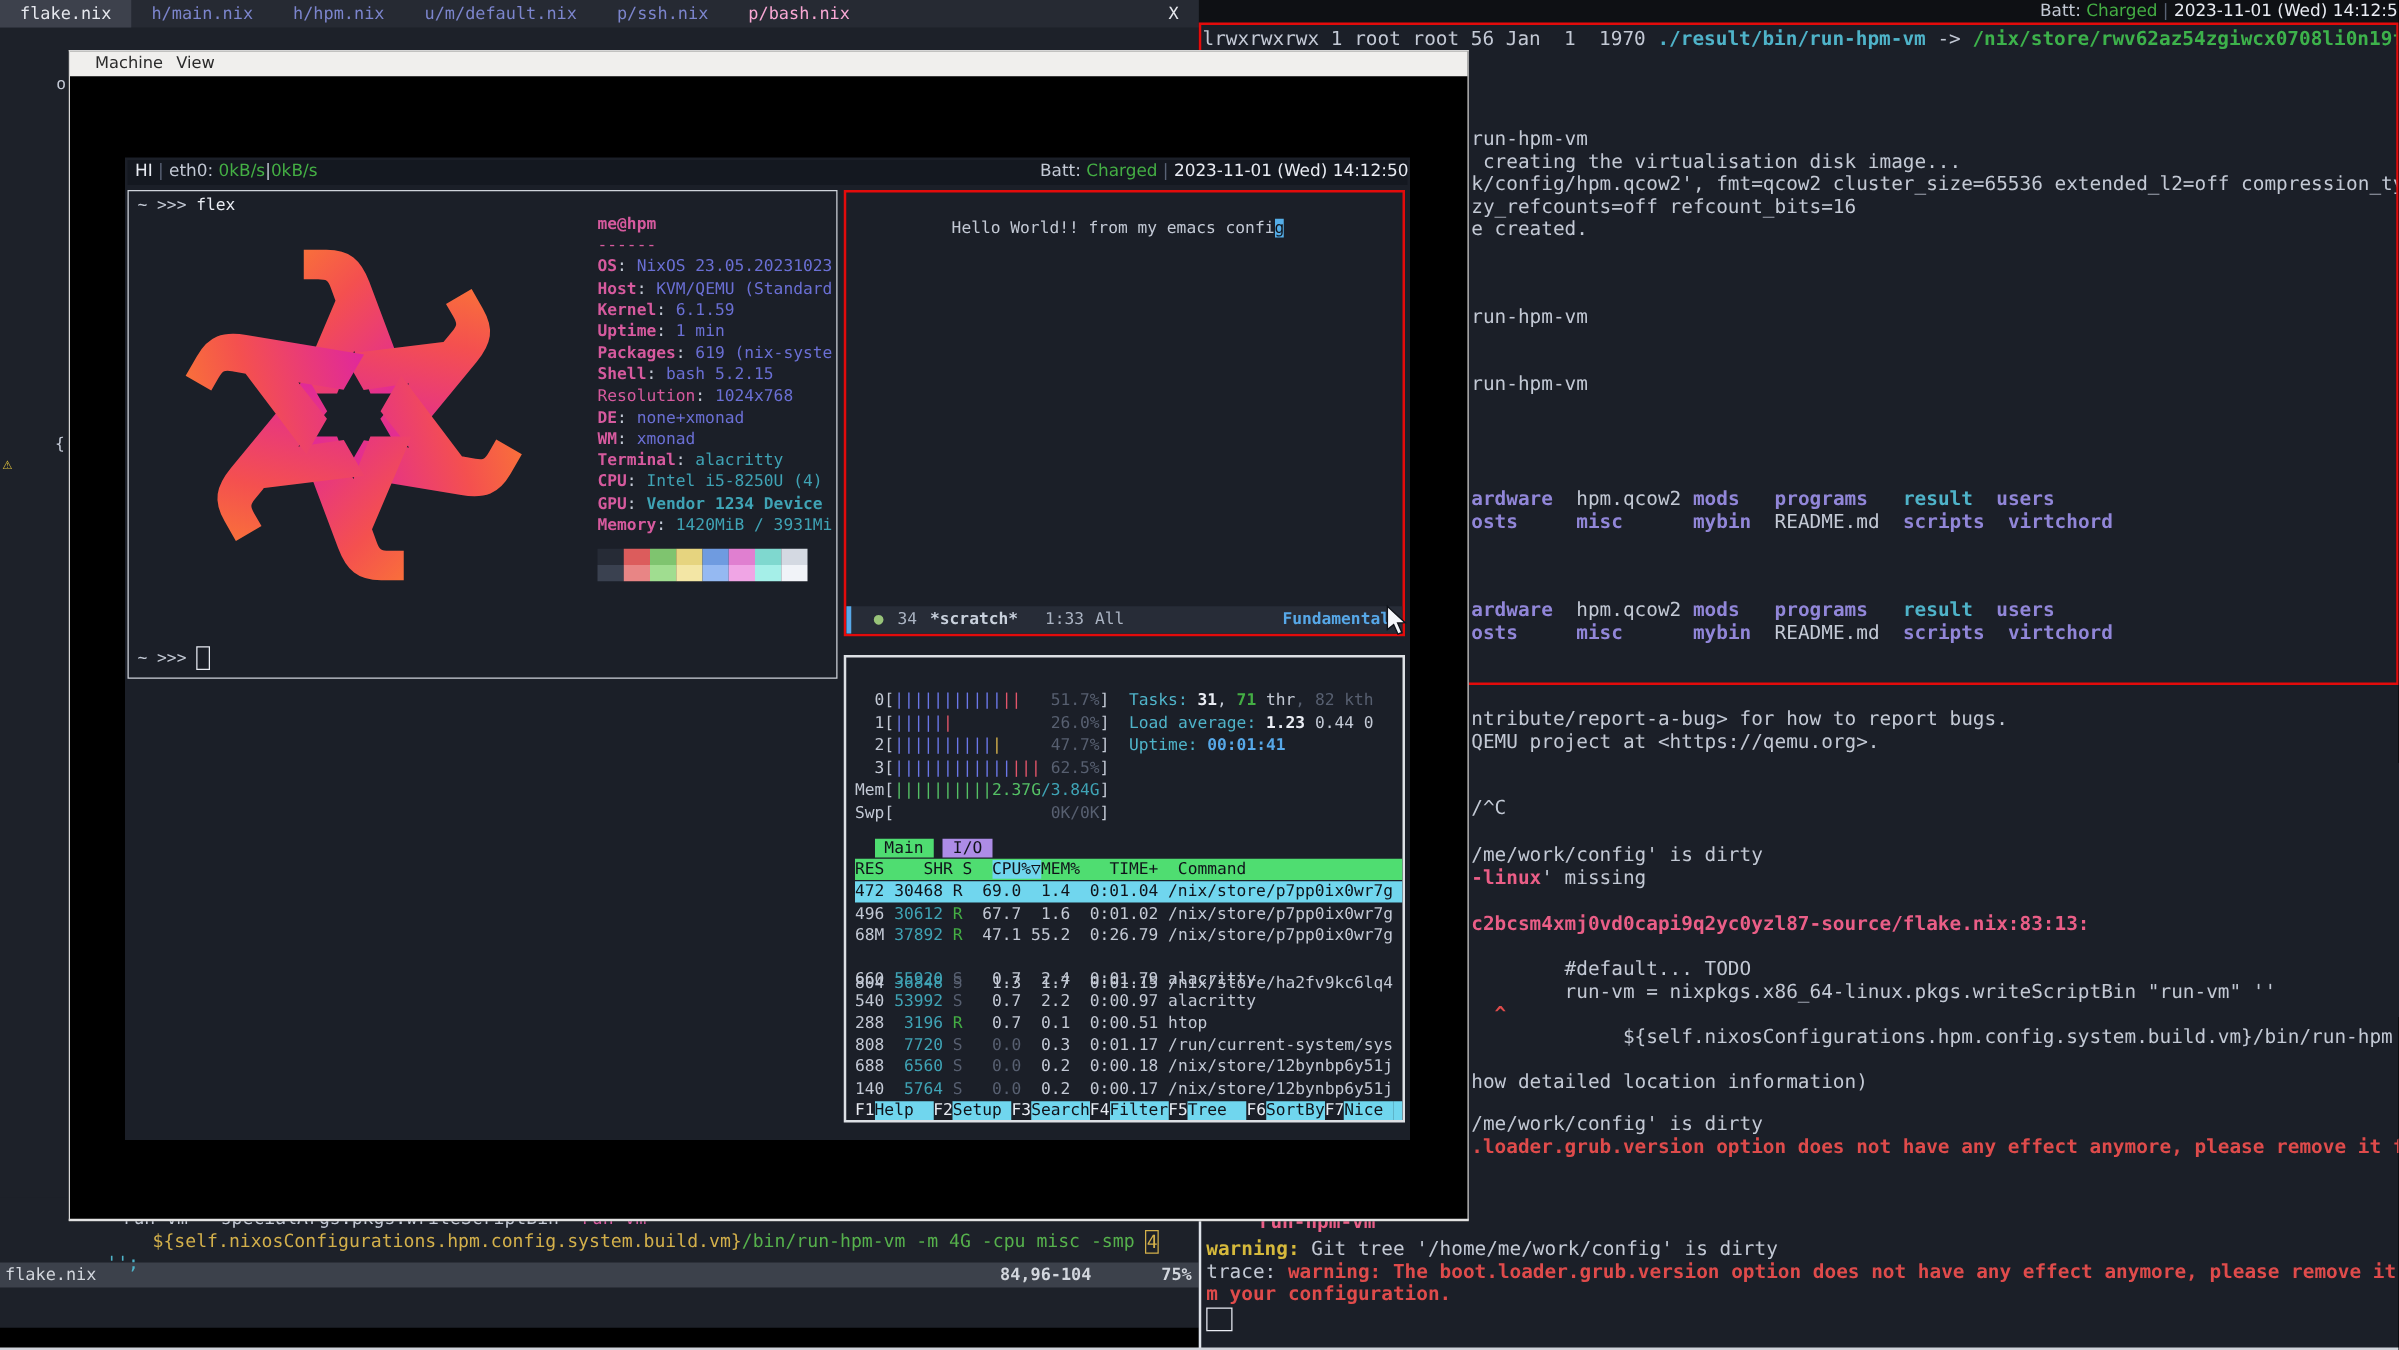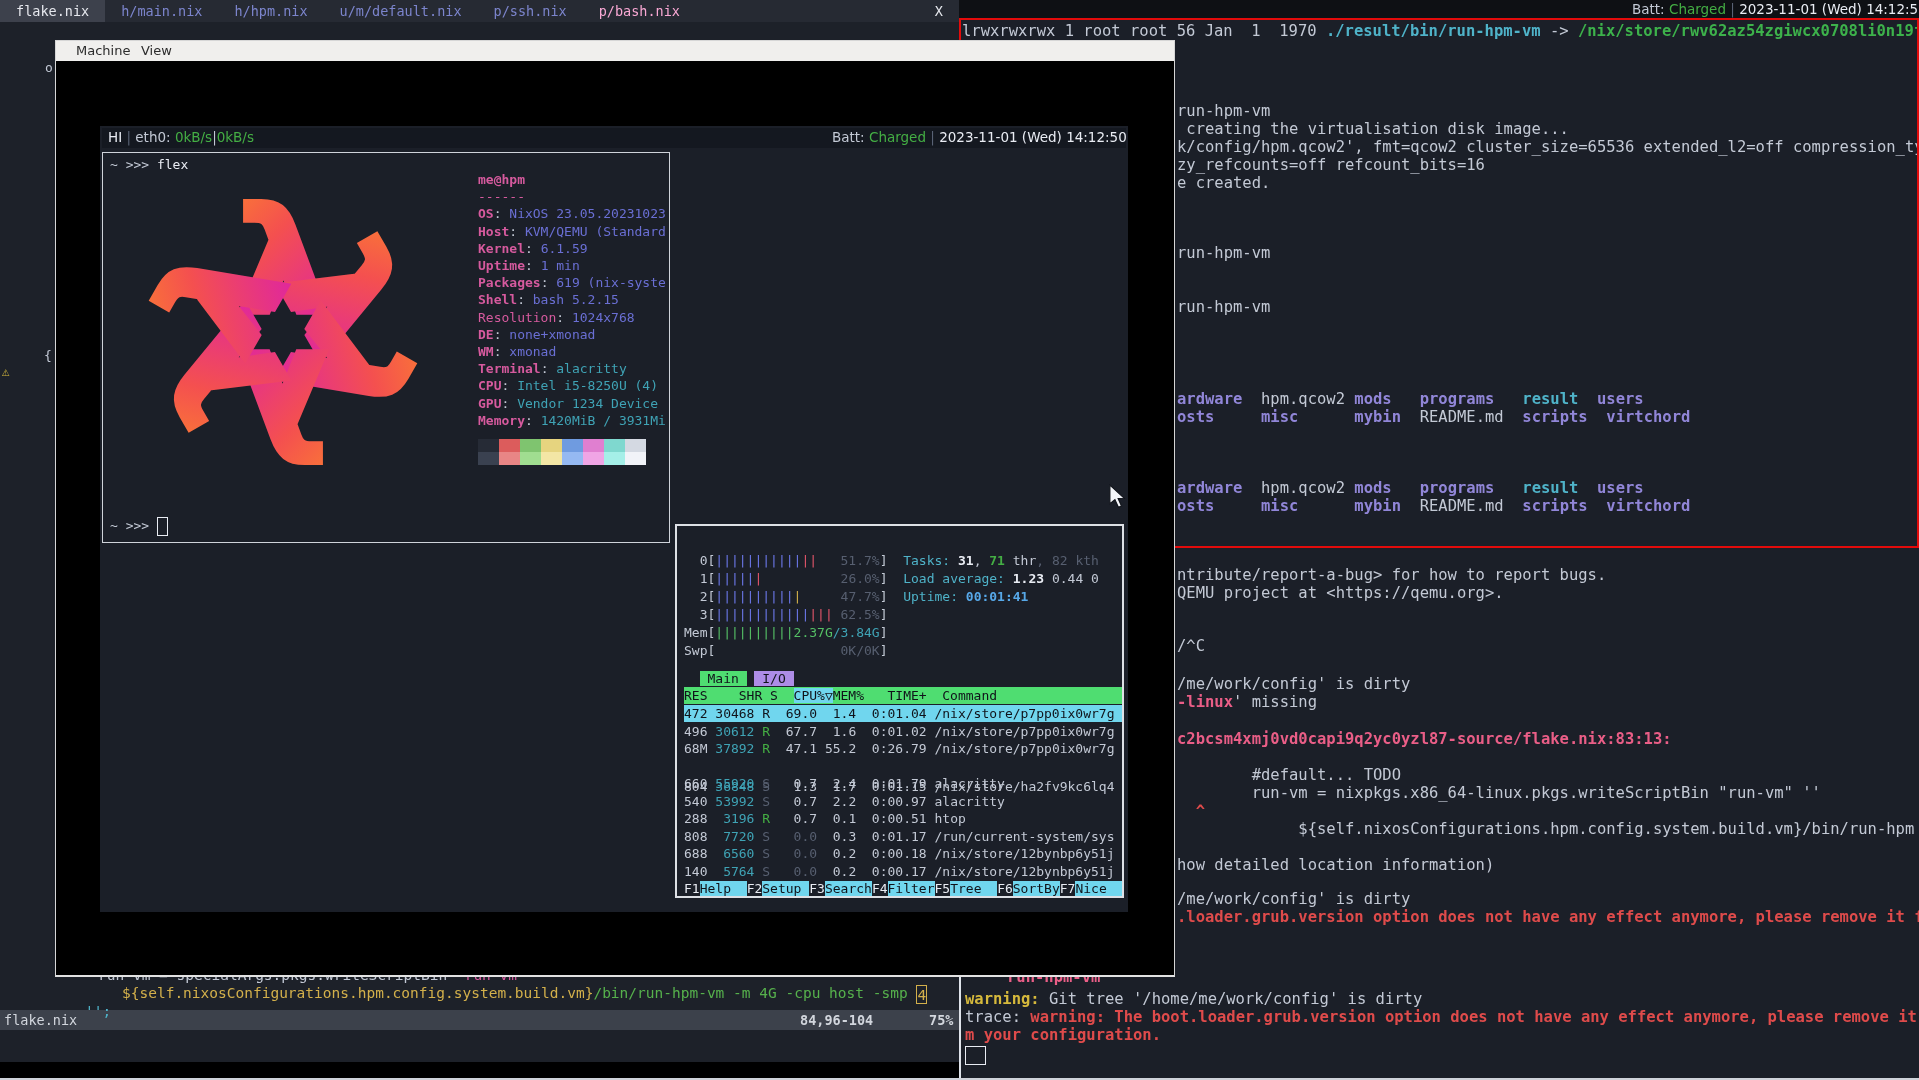--- a/index.html
+++ b/index.html
@@ -45,21 +45,21 @@
         <div class="tl" style="top: 341px; left: 2px;"><span style="color: rgb(214, 185, 60);">⚠</span></div>
       </div>
 
     <div class="abs mono14" id="editor" style="left:0;top:958px;width:959px;height:104px;background:#1d2129;overflow:hidden;">
       <div class="abs" style="left:0;top:52px;width:959px;height:20px;background:#3c414b;color:#d2d6dd;font-size:13.5px;line-height:20px;">
         <span class="abs" style="left:4px;">flake.nix</span>
         <span class="abs" style="left:800px;font-weight:bold;">84,96-104</span>
         <span class="abs" style="left:929px;font-weight:bold;">75%</span>
       </div>
     <div class="tl" style="top: 8px; left: 98px;"><span style="color: rgb(195, 201, 213);">run-vm = specialArgs.pkgs.writeScriptBin </span><span style="color: rgb(214, 90, 158);">"run-vm"</span><span style="color: rgb(79, 179, 201);"> ''</span></div>
-        <div class="tl" style="top: 26px; left: 122px;"><span style="color: rgb(211, 176, 75);">${self.nixosConfigurations.hpm.config.system.build.vm}</span><span style="color: rgb(86, 177, 76);">/bin/run-hpm-vm -m 4G -cpu host -smp </span><span class="kbox" style="color: rgb(211, 176, 75); border-color: rgb(211, 176, 75);">4</span></div>
+        <div class="tl" style="top: 26px; left: 122px;"><span style="color: rgb(211, 176, 75);">${self.nixosConfigurations.hpm.config.system.build.vm}</span><span style="color: rgb(86, 177, 76);">/bin/run-hpm-vm -m 4G -cpu misc -smp </span><span class="kbox" style="color: rgb(211, 176, 75); border-color: rgb(211, 176, 75);">4</span></div>
         <div class="tl" style="top: 44px; left: 85px;"><span style="color: rgb(79, 179, 201);">'';</span></div>
       </div>
   </div>
 
   <div class="abs" style="left:959px;top:18px;width:960px;height:1062px;background:#1b1f28;">
     <div class="abs mono15" style="left:0;top:0;width:956px;height:526px;border:2px solid #e30b0b;color:#c3c9d5;overflow:hidden;">
         <div class="tl" style="top: 2px; left: 1px;"><span style="color: rgb(195, 201, 213);">lrwxrwxrwx 1 root root 56 Jan  1  1970 </span><span style="color: rgb(79, 179, 201); font-weight: bold;">./result/bin/run-hpm-vm</span><span style="color: rgb(195, 201, 213);"> -&gt; </span><span style="color: rgb(61, 178, 75); font-weight: bold;">/nix/store/rwv62az54zgiwcx0708li0n19fky0</span></div>
         <div class="tl" style="top: 82px; left: 216px;"><span style="color: rgb(195, 201, 213);">run-hpm-vm</span></div>
         <div class="tl" style="top: 100px; left: 216px;"><span style="color: rgb(195, 201, 213);"> creating the virtualisation disk image...</span></div>
         <div class="tl" style="top: 118px; left: 216px;"><span style="color: rgb(195, 201, 213);">k/config/hpm.qcow2', fmt=qcow2 cluster_size=65536 extended_l2=off compression_type</span></div>
@@ -140,25 +140,39 @@
           <div class="tl" style="top: 70px; left: 375px;"><span style="color: rgb(214, 90, 158); font-weight: bold;">Host</span><span style="color: rgb(195, 201, 213);">: </span><span style="color: rgb(106, 111, 212);">KVM/QEMU (Standard</span></div>
           <div class="tl" style="top: 87px; left: 375px;"><span style="color: rgb(214, 90, 158); font-weight: bold;">Kernel</span><span style="color: rgb(195, 201, 213);">: </span><span style="color: rgb(106, 111, 212);">6.1.59</span></div>
           <div class="tl" style="top: 104px; left: 375px;"><span style="color: rgb(214, 90, 158); font-weight: bold;">Uptime</span><span style="color: rgb(195, 201, 213);">: </span><span style="color: rgb(106, 111, 212);">1 min</span></div>
           <div class="tl" style="top: 121px; left: 375px;"><span style="color: rgb(214, 90, 158); font-weight: bold;">Packages</span><span style="color: rgb(195, 201, 213);">: </span><span style="color: rgb(106, 111, 212);">619 (nix-syste</span></div>
           <div class="tl" style="top: 138px; left: 375px;"><span style="color: rgb(214, 90, 158); font-weight: bold;">Shell</span><span style="color: rgb(195, 201, 213);">: </span><span style="color: rgb(106, 111, 212);">bash 5.2.15</span></div>
           <div class="tl" style="top: 156px; left: 375px;"><span style="color: rgb(214, 90, 158); font-weight: normal;">Resolution</span><span style="color: rgb(195, 201, 213);">: </span><span style="color: rgb(106, 111, 212);">1024x768</span></div>
           <div class="tl" style="top: 173px; left: 375px;"><span style="color: rgb(214, 90, 158); font-weight: bold;">DE</span><span style="color: rgb(195, 201, 213);">: </span><span style="color: rgb(106, 111, 212);">none+xmonad</span></div>
           <div class="tl" style="top: 190px; left: 375px;"><span style="color: rgb(214, 90, 158); font-weight: bold;">WM</span><span style="color: rgb(195, 201, 213);">: </span><span style="color: rgb(106, 111, 212);">xmonad</span></div>
           <div class="tl" style="top: 207px; left: 375px;"><span style="color: rgb(214, 90, 158); font-weight: bold;">Terminal</span><span style="color: rgb(195, 201, 213);">: </span><span style="color: rgb(63, 163, 181);">alacritty</span></div>
           <div class="tl" style="top: 224px; left: 375px;"><span style="color: rgb(214, 90, 158); font-weight: bold;">CPU</span><span style="color: rgb(195, 201, 213);">: </span><span style="color: rgb(63, 163, 181);">Intel i5-8250U (4)</span></div>
-          <div class="tl" style="top: 242px; left: 375px;"><span style="color: rgb(214, 90, 158); font-weight: bold;">GPU</span><span style="color: rgb(195, 201, 213);">: </span><span style="color: rgb(63, 163, 181);">Vendor 1234 Device</span></div>
+          <div class="tl" style="top: 242px; left: 375px;"><span style="color: rgb(214, 90, 158); font-weight: bold;">GPU</span><span style="color: rgb(195, 201, 213);">: </span><span style="color: rgb(63, 163, 181); font-weight: bold;">Vendor 1234 Device</span></div>
           <div class="tl" style="top: 259px; left: 375px;"><span style="color: rgb(214, 90, 158); font-weight: bold;">Memory</span><span style="color: rgb(195, 201, 213);">: </span><span style="color: rgb(63, 163, 181);">1420MiB / 3931Mi</span></div>
           <div class="tl" style="top: 364px; left: 7px;"><span style="color: rgb(195, 201, 213);">~ </span><span style="color: rgb(195, 201, 213);">&gt;&gt;&gt; </span><span class="kbox" style="color: rgb(233, 236, 243); border-color: rgb(233, 236, 243);"> </span></div>
         </div>
 
+      <div class="abs mono13" style="left:575px;top:26px;width:445px;height:353px;border:2px solid #e30b0b;background:#1b1f28;color:#c3c9d5;overflow:hidden;">
+        <div class="abs" style="left:6px;top:3px;white-space:pre;">
+          <span>Hello World!! from my emacs confi</span><span style="background:#55aee8;color:#10131a;">g</span>
+        </div>
+        <div class="abs" style="left:0;top:331px;width:445px;height:22px;background:#272c37;color:#aab3c2;line-height:22px;">
+          <span class="abs" style="left:0;top:0;width:4px;height:22px;background:#57a8e8;"></span>
+          <span class="abs" style="left:22px;color:#98c379;">●</span>
+          <span class="abs" style="left:41px;">34</span>
+          <span class="abs" style="left:67px;font-weight:bold;color:#c9d1dd;">*scratch*</span>
+          <span class="abs" style="left:159px;">1:33</span>
+          <span class="abs" style="left:199px;">All</span>
+          <span class="abs" style="right:10px;font-weight:bold;color:#57a8e8;">Fundamental</span>
+        </div>
+      </div>
 
       <div class="abs mono13" style="left:575px;top:398px;width:445px;height:370px;border:2px solid #dde0e5;background:#1b1f28;color:#c3c9d5;overflow:hidden;">
           <div class="tl" style="top: 26px; left: 7px;"><span style="color: rgb(195, 201, 213);">  0[</span><span style="color: rgb(107, 119, 232);">|||||||||||</span><span style="color: rgb(226, 85, 106);">||</span><span>   </span><span style="color: rgb(87, 95, 112);">51.7%</span><span style="color: rgb(195, 201, 213);">]</span><span>  </span><span style="color: rgb(79, 179, 201);">Tasks: </span><span style="color: rgb(233, 236, 243); font-weight: bold;">31</span><span style="color: rgb(195, 201, 213);">, </span><span style="color: rgb(68, 174, 68); font-weight: bold;">71</span><span style="color: rgb(195, 201, 213);"> thr</span><span style="color: rgb(87, 95, 112);">, 82 kth</span></div>
           <div class="tl" style="top: 44px; left: 7px;"><span style="color: rgb(195, 201, 213);">  1[</span><span style="color: rgb(107, 119, 232);">|||||</span><span style="color: rgb(226, 85, 106);">|</span><span>          </span><span style="color: rgb(87, 95, 112);">26.0%</span><span style="color: rgb(195, 201, 213);">]</span><span>  </span><span style="color: rgb(79, 179, 201);">Load average: </span><span style="color: rgb(233, 236, 243); font-weight: bold;">1.23</span><span style="color: rgb(195, 201, 213);"> 0.44 0</span></div>
           <div class="tl" style="top: 62px; left: 7px;"><span style="color: rgb(195, 201, 213);">  2[</span><span style="color: rgb(107, 119, 232);">||||||||||</span><span style="color: rgb(211, 176, 75);">|</span><span>     </span><span style="color: rgb(87, 95, 112);">47.7%</span><span style="color: rgb(195, 201, 213);">]</span><span>  </span><span style="color: rgb(79, 179, 201);">Uptime: </span><span style="color: rgb(87, 168, 232); font-weight: bold;">00:01:41</span></div>
           <div class="tl" style="top: 80px; left: 7px;"><span style="color: rgb(195, 201, 213);">  3[</span><span style="color: rgb(107, 119, 232);">||||||||||||</span><span style="color: rgb(226, 85, 106);">|||</span><span> </span><span style="color: rgb(87, 95, 112);">62.5%</span><span style="color: rgb(195, 201, 213);">]</span></div>
           <div class="tl" style="top: 98px; left: 7px;"><span style="color: rgb(195, 201, 213);">Mem[</span><span style="color: rgb(85, 192, 101);">||||||||||</span><span style="color: rgb(85, 192, 101);">2.37G</span><span style="color: rgb(63, 163, 181);">/3.84G</span><span style="color: rgb(195, 201, 213);">]</span></div>
           <div class="tl" style="top: 116px; left: 7px;"><span style="color: rgb(195, 201, 213);">Swp[</span><span>                </span><span style="color: rgb(87, 95, 112);">0K/0K</span><span style="color: rgb(195, 201, 213);">]</span></div>
           <div class="tl" style="top: 144px; left: 7px;"><span>  </span><span style="color: rgb(16, 19, 26); background: rgb(79, 221, 113);"> Main </span><span> </span><span style="color: rgb(16, 19, 26); background: rgb(173, 140, 230);"> I/O </span></div>
           <div class="tl" style="top: 161px; left: 7px; background: rgb(79, 221, 113); right: 0px;"><span style="color: rgb(16, 19, 26);">RES    SHR S  </span><span style="color: rgb(16, 19, 26); background: rgb(112, 214, 238);">CPU%▽</span><span style="color: rgb(16, 19, 26);">MEM%   TIME+  Command</span></div>

